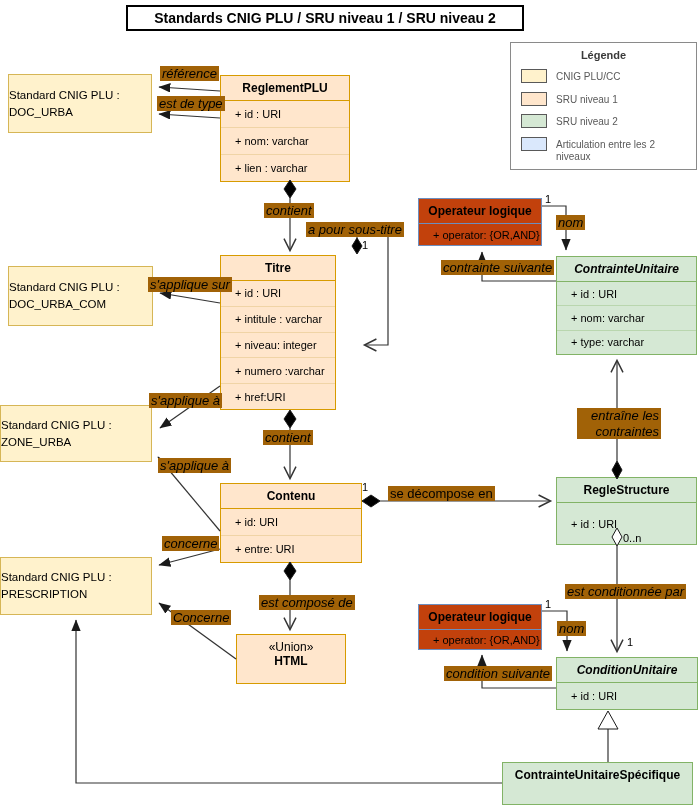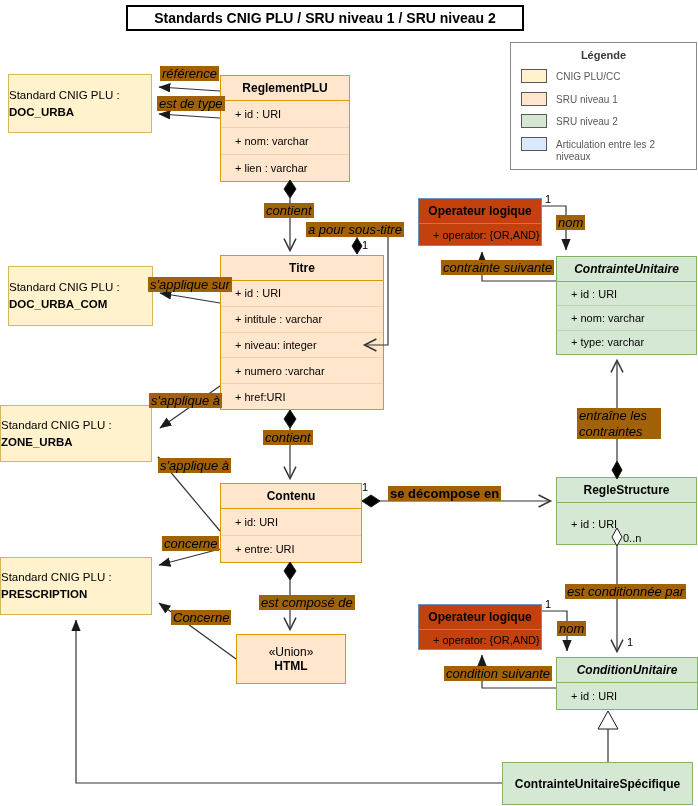--- a/index.html
+++ b/index.html
@@ -9,56 +9,56 @@
   .banner{position:absolute;left:126px;top:5px;width:398px;height:26px;border:2px solid #000;
           box-sizing:border-box;display:flex;align-items:center;justify-content:center;
           font-weight:bold;font-size:14px;background:#fff}
 
   
   .uml{position:absolute;display:flex;flex-direction:column;box-sizing:border-box;border:1px solid #000;background:#fff}
   .uml .hd{font-weight:bold;font-size:12px;text-align:center;padding:5px 3px;flex:none;
            display:flex;flex-direction:column;align-items:center;justify-content:center}
   .uml .rows{flex:1;display:flex;flex-direction:column}
   .uml .row{flex:1;display:flex;align-items:center;padding:0 14px;font-size:11px;white-space:nowrap}
-  .uml.solo{justify-content:center}
+  .uml.solo{}
   .uml.solo .hd{border-bottom:none !important}
 
   .orange{background:#FFE6CC;border-color:#D79B00}
   .orange .hd{border-bottom:1px solid #D79B00}
   .orange .row + .row{border-top:1px solid #F0D4A6}
   .green{background:#D5E8D4;border-color:#82B366}
   .green .hd{border-bottom:1px solid #82B366}
   .green .row + .row{border-top:1px solid #B9D6AE}
   .blue{background:#c2410c;border-color:#6C8EBF}
   .blue .hd{border-bottom:1px solid #6C8EBF}
   .it{font-style:italic}
 
   
   .note{position:absolute;background:#FFF2CC;border:1px solid #D6B656;box-sizing:border-box;
         display:flex;flex-direction:column;justify-content:center;
         font-size:11.5px;line-height:1.45}
-  .note .b{font-weight:bold}
+  .note .b{font-weight:normal}
 
   
   .legend{position:absolute;left:510px;top:42px;width:187px;height:128px;background:#fff;
           border:1px solid #8a8a8a;box-sizing:border-box}
   .legend .lt{text-align:center;font-size:11px;font-weight:bold;color:#3a3a3a;margin-top:6px}
   .legend .li{display:flex;align-items:flex-start;margin:8px 0 0 10px;font-size:10px;color:#595959}
   .legend .sw{width:26px;height:14px;border:1px solid;margin-right:9px;flex:none;box-sizing:border-box}
   .legend .lbl{padding-top:2px;width:118px;line-height:1.25}
   .sw1{background:#FFF2CC;border-color:#B9A14C}
   .sw2{background:#FFE6CC;border-color:#C49563}
   .sw3{background:#D5E8D4;border-color:#8FAE88}
   .sw4{background:#DAE8FC;border-color:#7E9AB8}
 
   
   .elabel{position:absolute;font-style:italic;font-size:13px;background:#a16207;
           padding:0 2px;white-space:nowrap}
-  .elabel.plain{font-style:normal;font-weight:bold}
-  .elabel.wrap{white-space:normal;width:80px;text-align:left;line-height:1.2}
+  .elabel.plain{font-style:normal;font-weight:normal}
+  .elabel.wrap{white-space:normal;width:80px;text-align:right;line-height:1.2}
   .mult{position:absolute;font-size:11px;background:transparent}
 
   svg.wires{position:absolute;left:0;top:0;pointer-events:none}
 </style>
 </head>
 <body>
 
 <div class="banner">Standards CNIG PLU / SRU niveau 1 / SRU niveau 2</div>
 
 <div class="legend">
@@ -100,21 +100,21 @@
 
 <div class="uml orange" style="left:220px;top:75px;width:130px;height:107px">
   <div class="hd">ReglementPLU</div>
   <div class="rows">
     <div class="row">+ id : URI</div>
     <div class="row">+ nom: varchar</div>
     <div class="row">+ lien : varchar</div>
   </div>
 </div>
 
-<div class="uml orange" style="left:220px;top:255px;width:164px;height:155px">
+<div class="uml orange" style="left:220px;top:255px;width:116px;height:155px">
   <div class="hd">Titre</div>
   <div class="rows">
     <div class="row">+ id : URI</div>
     <div class="row">+ intitule : varchar</div>
     <div class="row">+ niveau: integer</div>
     <div class="row">+ numero :varchar</div>
     <div class="row">+ href:URI</div>
   </div>
 </div>
 

